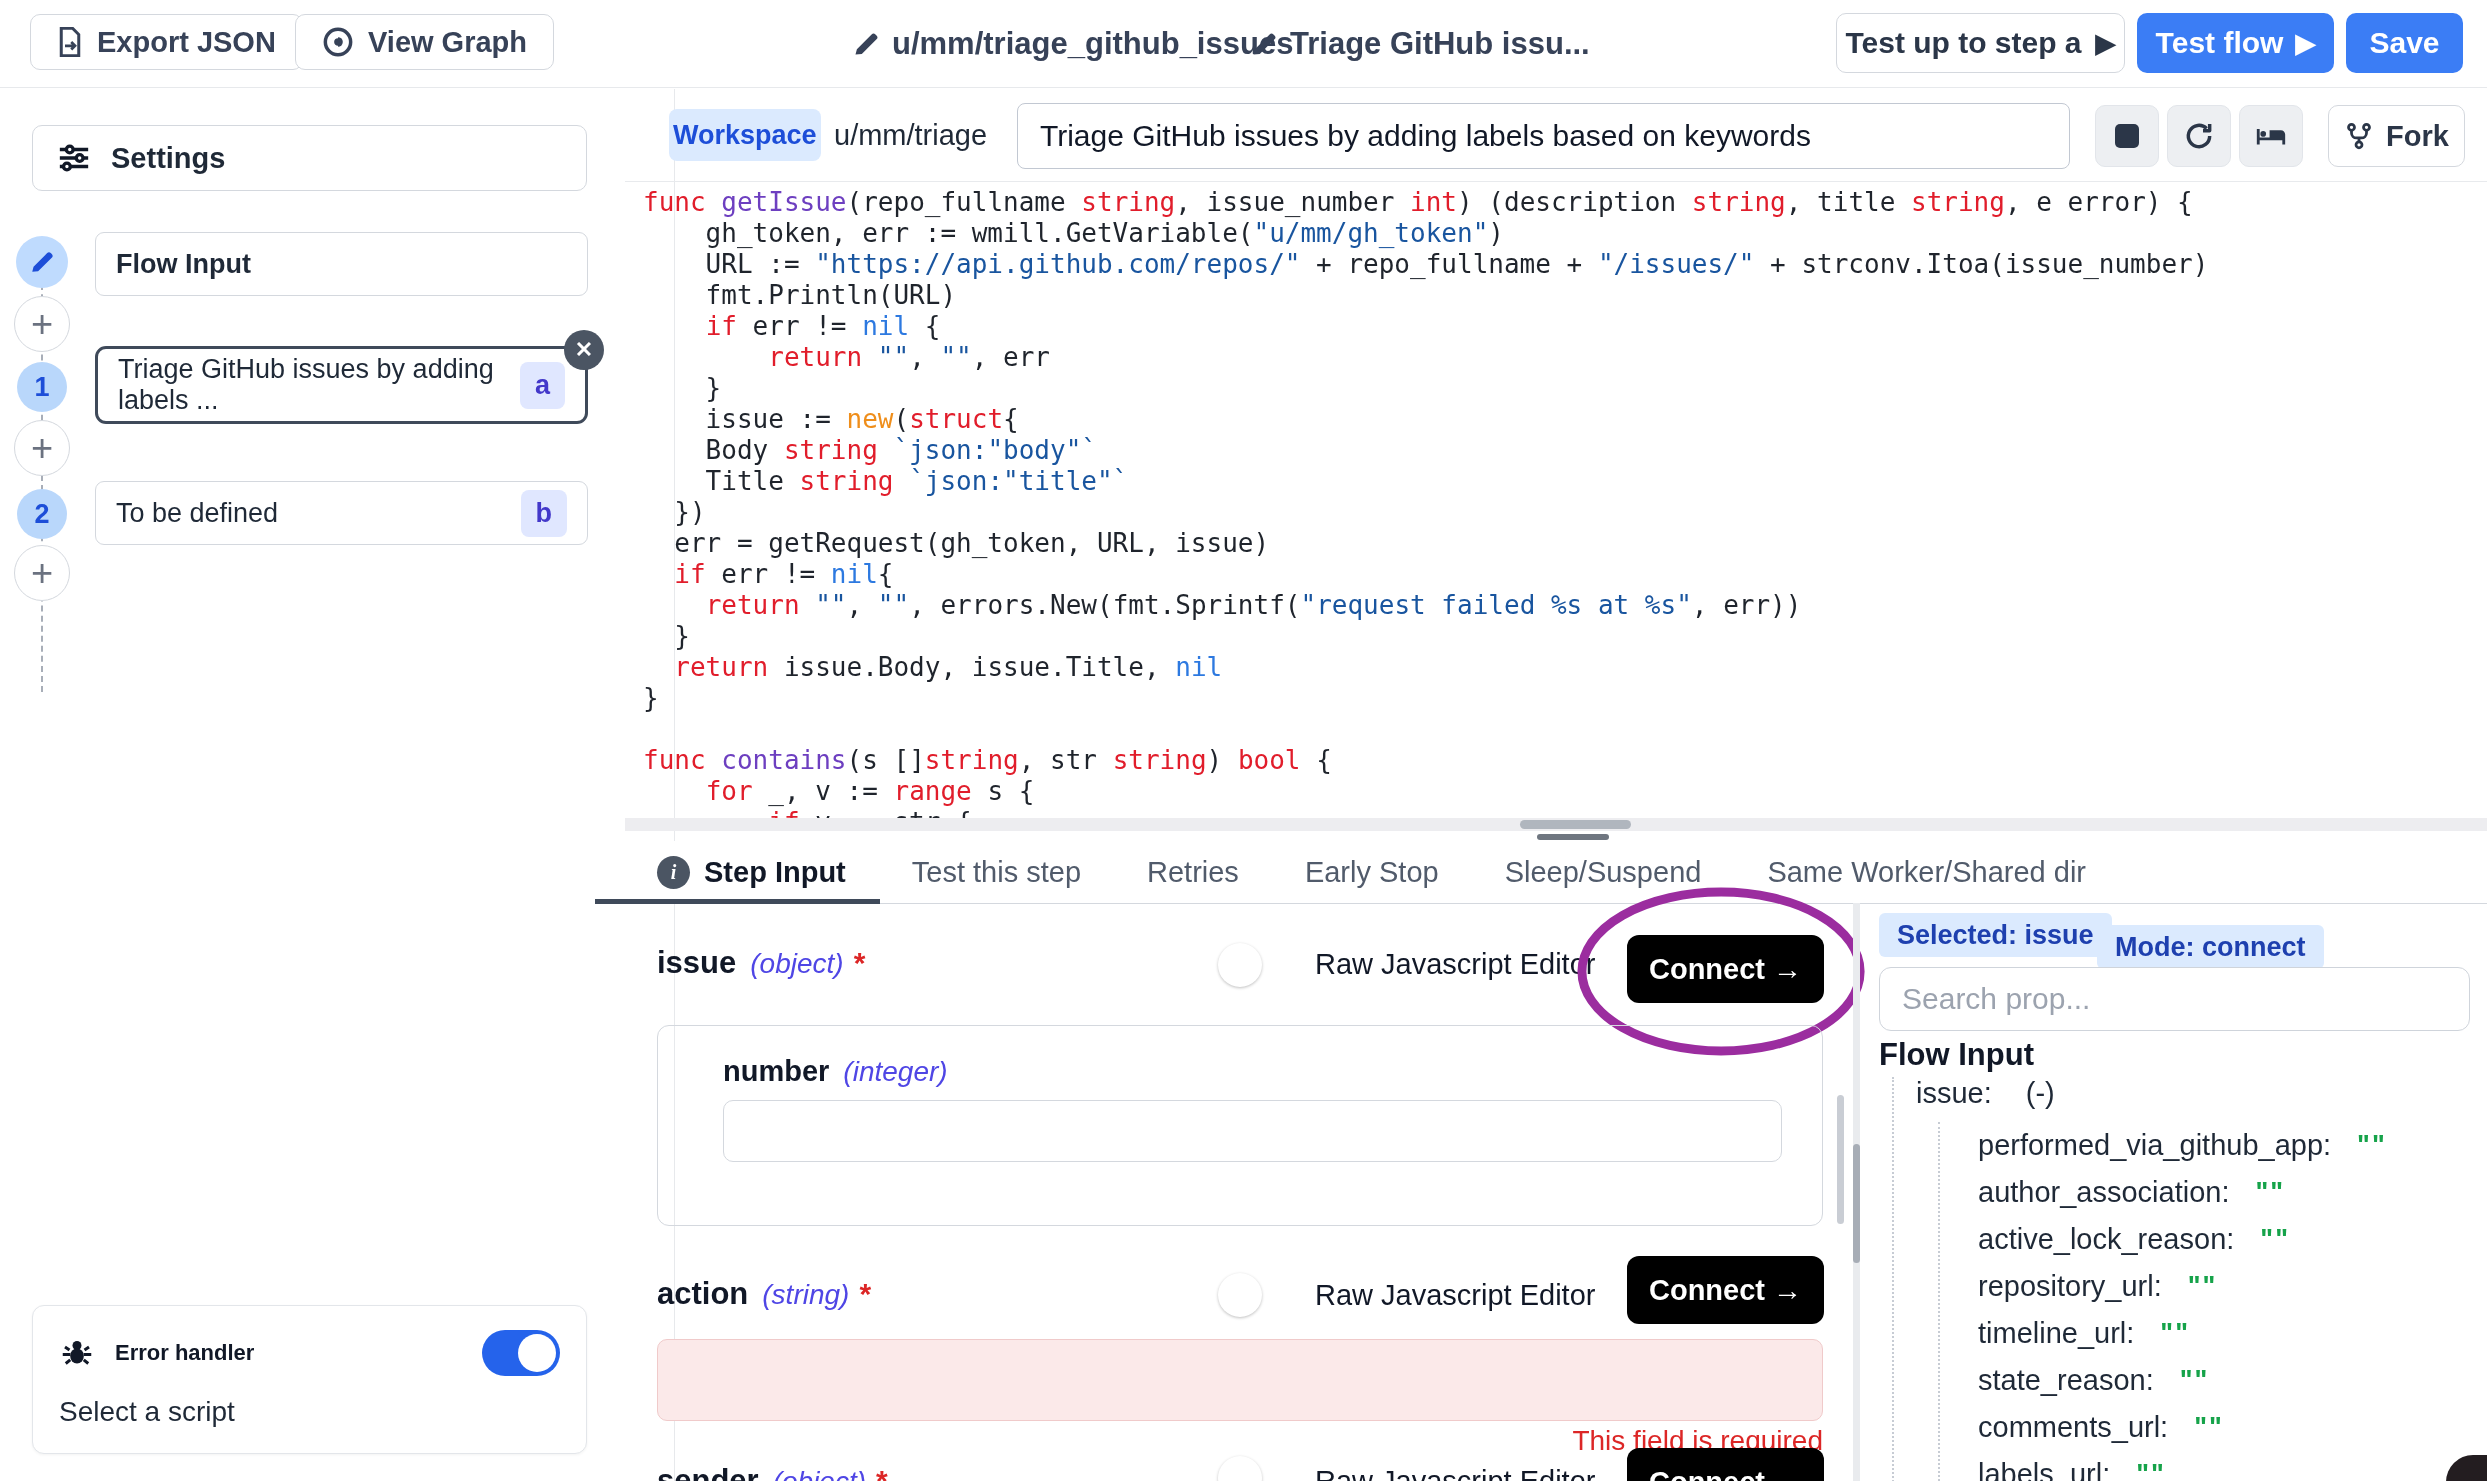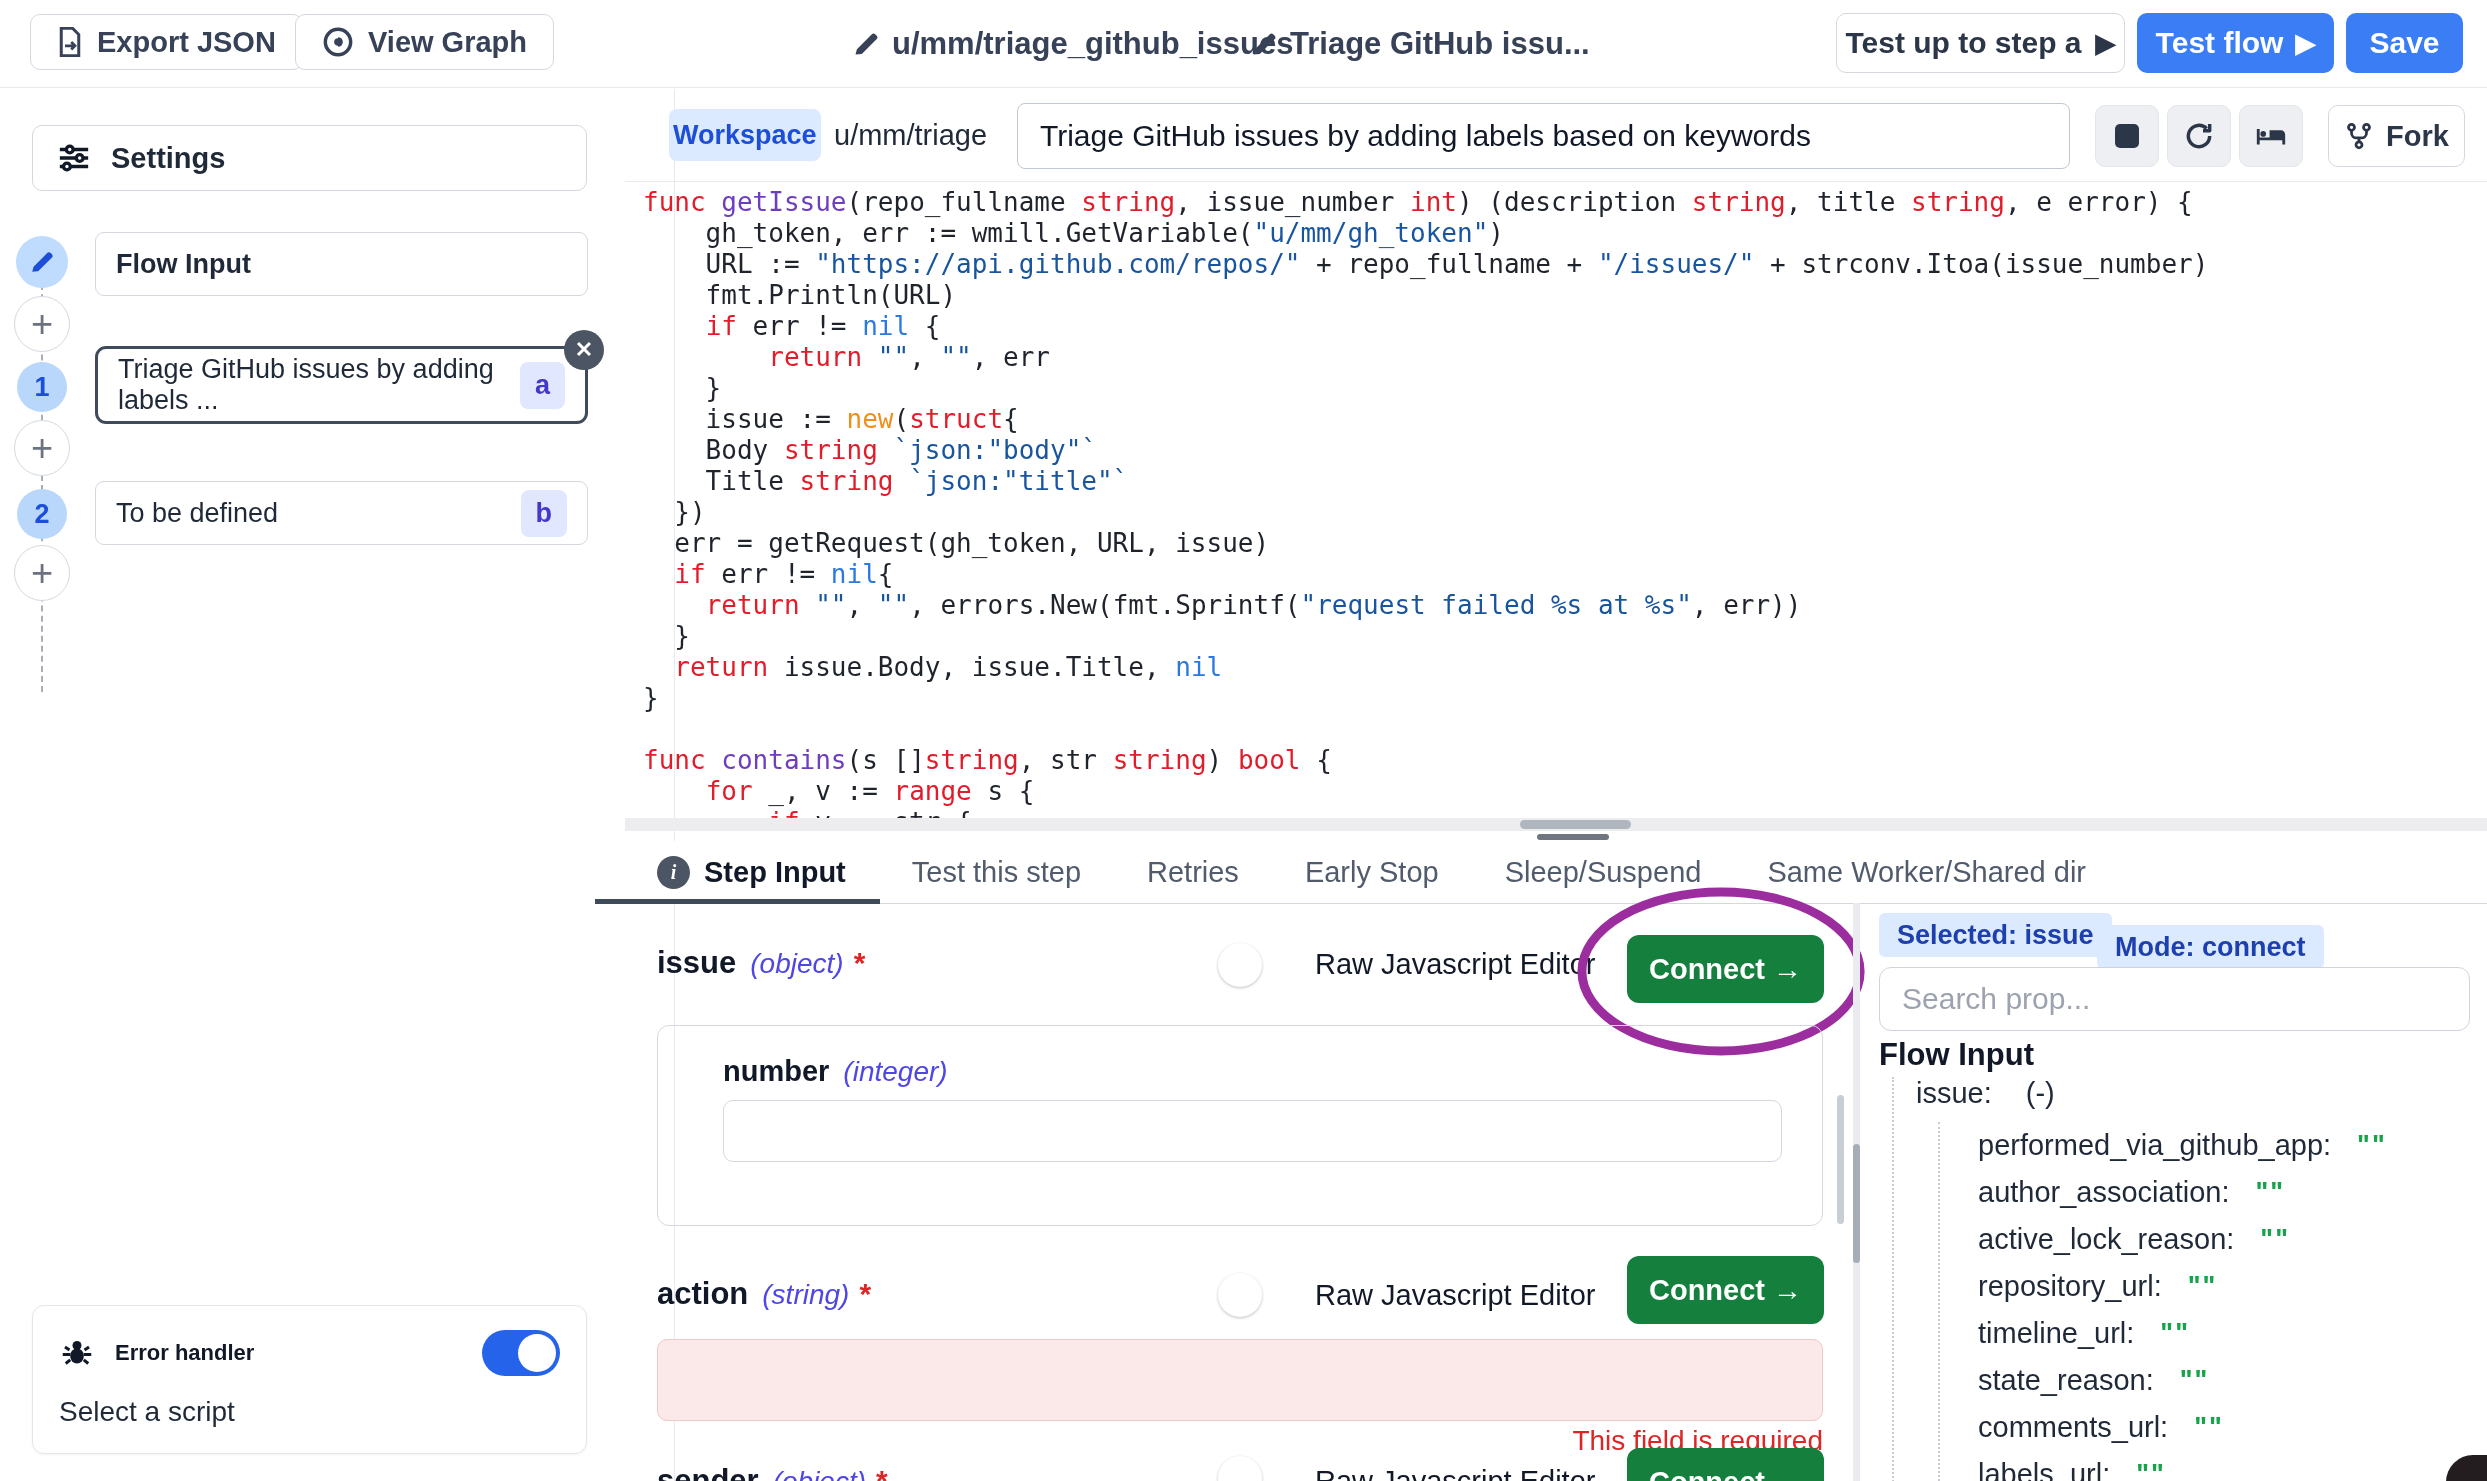--- a/index.html
+++ b/index.html
@@ -94,21 +94,21 @@
   .tab.active::after { content:""; position:absolute; left:-62px; right:-34px; bottom:-1px; height:5px; background:#3f4a5a; }
   .info-ic { width:33px; height:33px; border-radius:50%; background:#4b5563; color:#fff; font-size:20px;
     font-weight:700; display:flex; align-items:center; justify-content:center; font-style:italic;
     font-family:"Liberation Serif", serif; }
 
   
   .fld-name { font-size:31px; font-weight:800; color:#111827; }
   .fld-type { font-size:28px; font-style:italic; color:#4f46e5; margin-left:14px; }
   .fld-req { font-size:30px; color:#dc2626; font-weight:700; margin-left:10px; }
   .raw-label { font-size:29px; color:#111827; }
-  .connect-btn { position:absolute; width:197px; height:68px; border:none; border-radius:12px; background:#15803d;
+  .connect-btn { position:absolute; width:197px; height:68px; border:none; border-radius:12px; background:#000000;
     color:#fff; font-size:29px; font-weight:700; cursor:pointer; }
   #issue-row-label { left:657px; top:945px; }
   #issue-toggle { left:1216px; top:942px; }
   #issue-raw { left:1315px; top:948px; }
   #connect-issue { left:1627px; top:935px; }
   #annot-ellipse { left:1570px; top:884px; pointer-events:none; }
   #issue-card { left:657px; top:1025px; width:1166px; height:201px; border:1px solid #d4d8de; border-radius:12px; }
   #number-label { left:723px; top:1055px; }
   #number-input { left:723px; top:1100px; width:1059px; height:62px; border:1px solid #d4d8de; border-radius:10px;
     font-size:28px; padding:0 18px; font-family:"Liberation Sans",sans-serif; }

